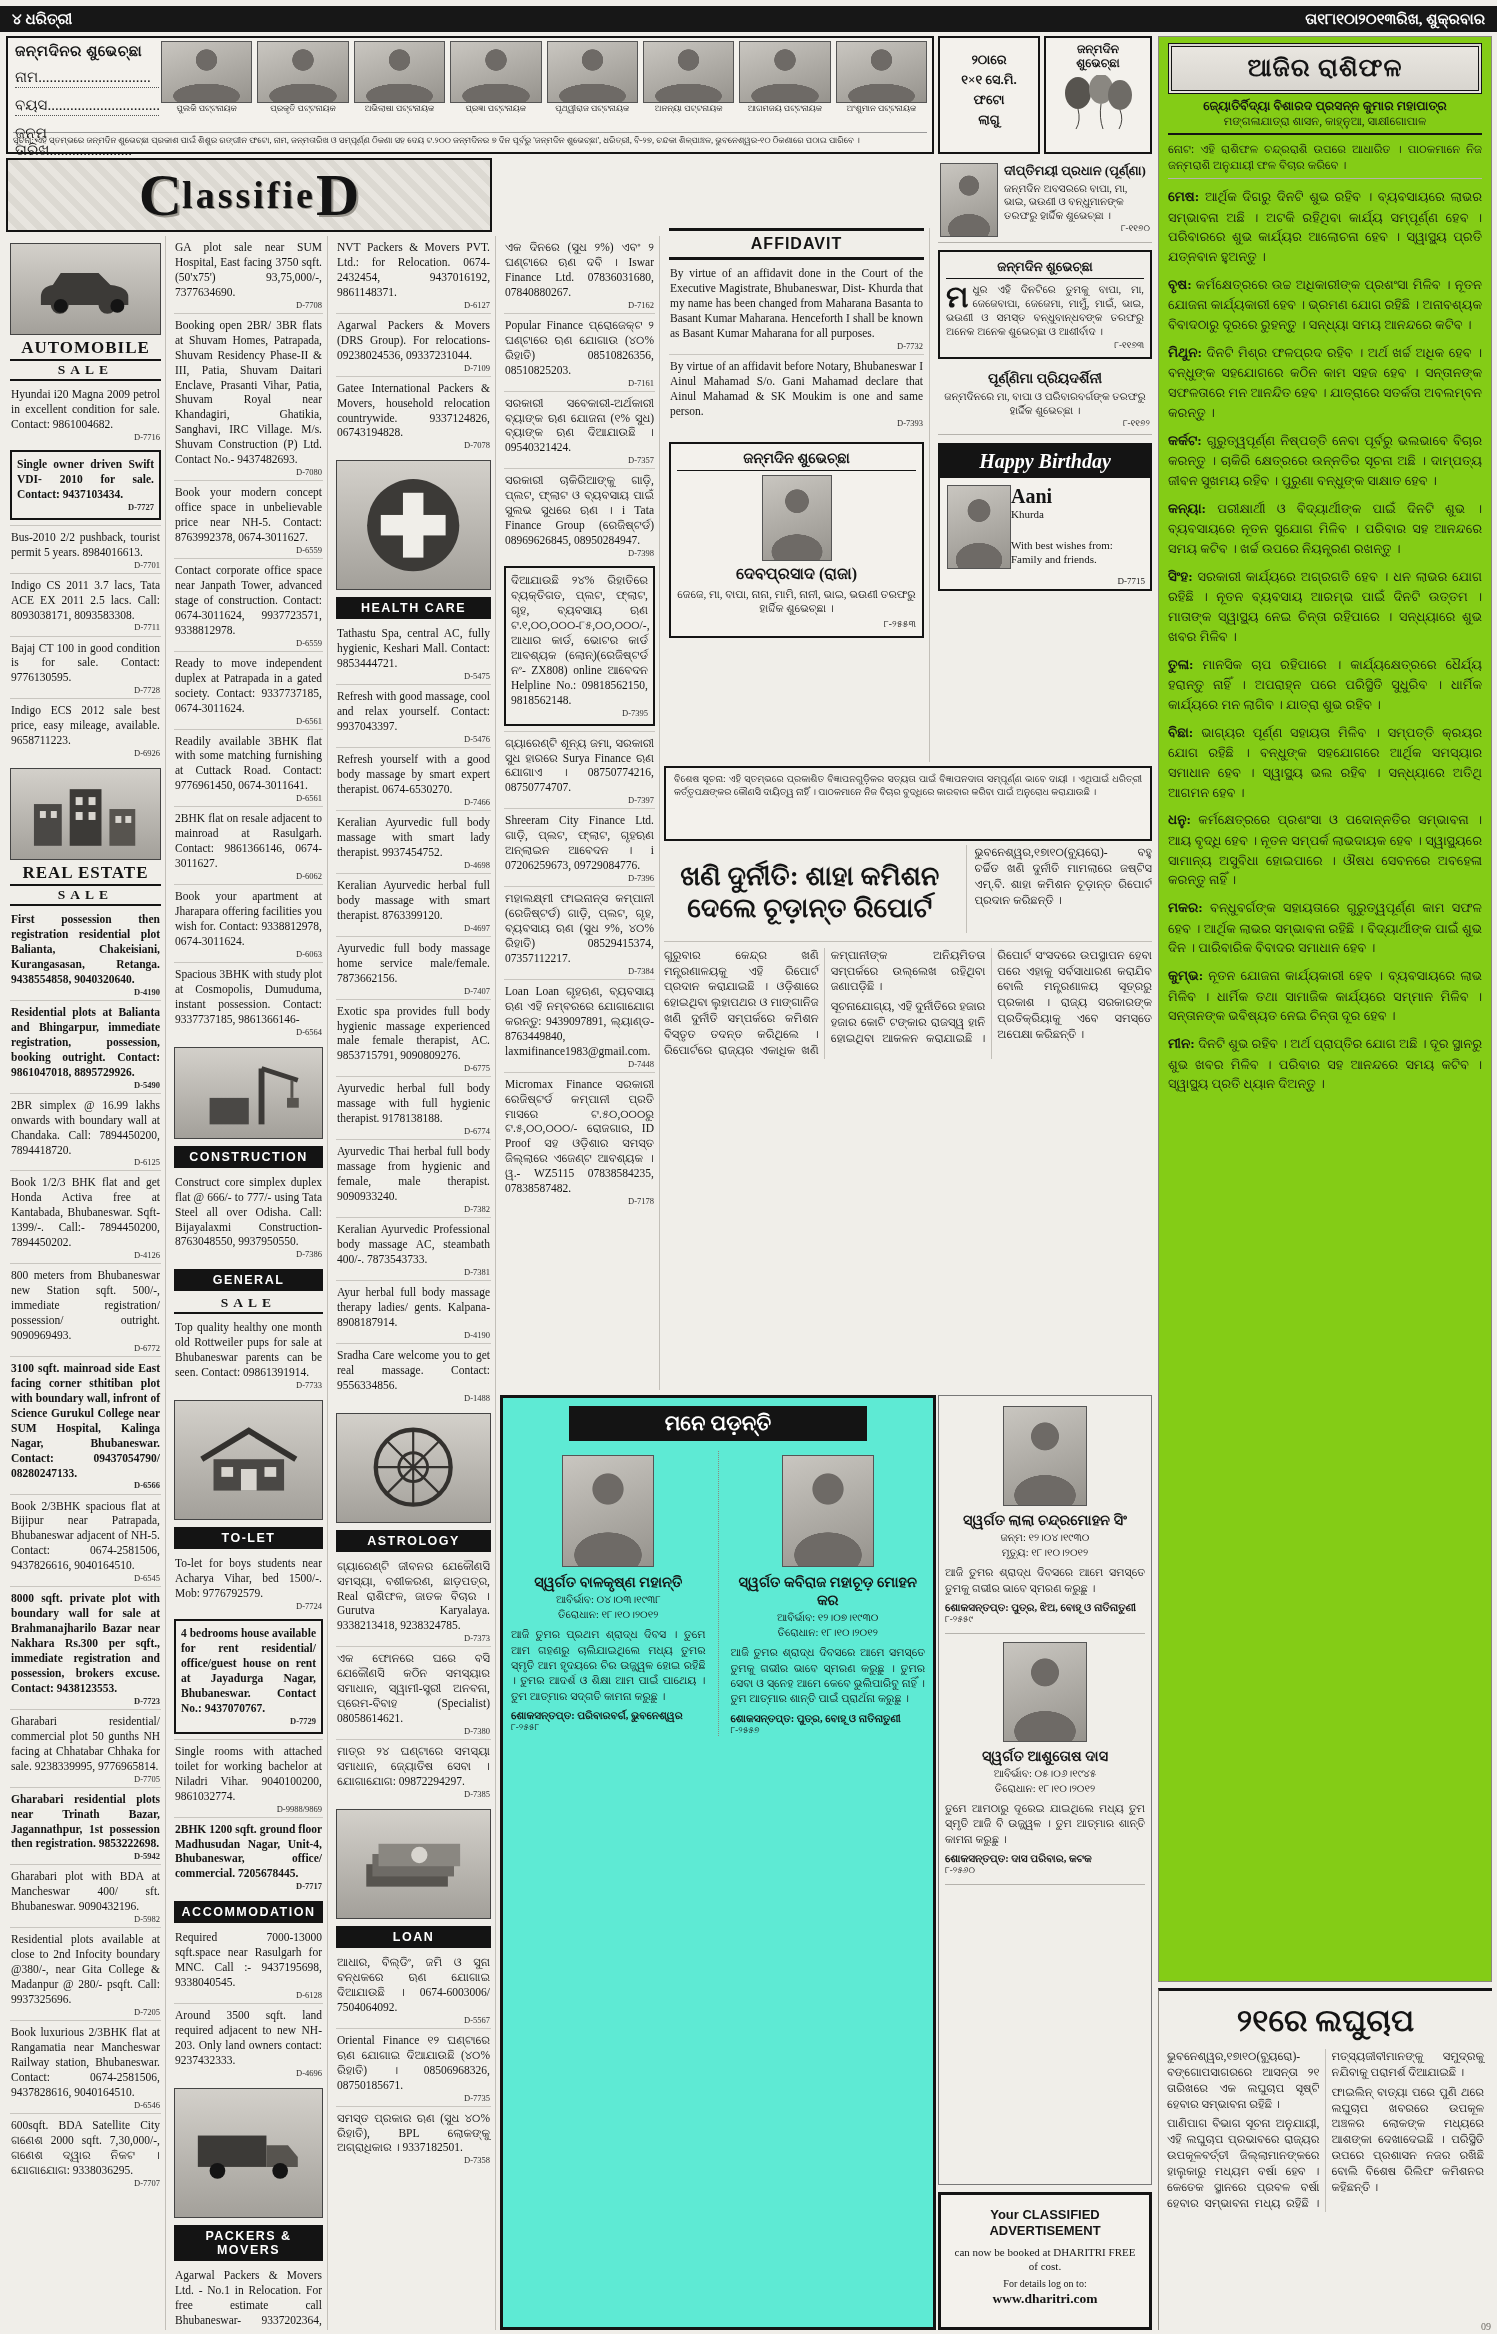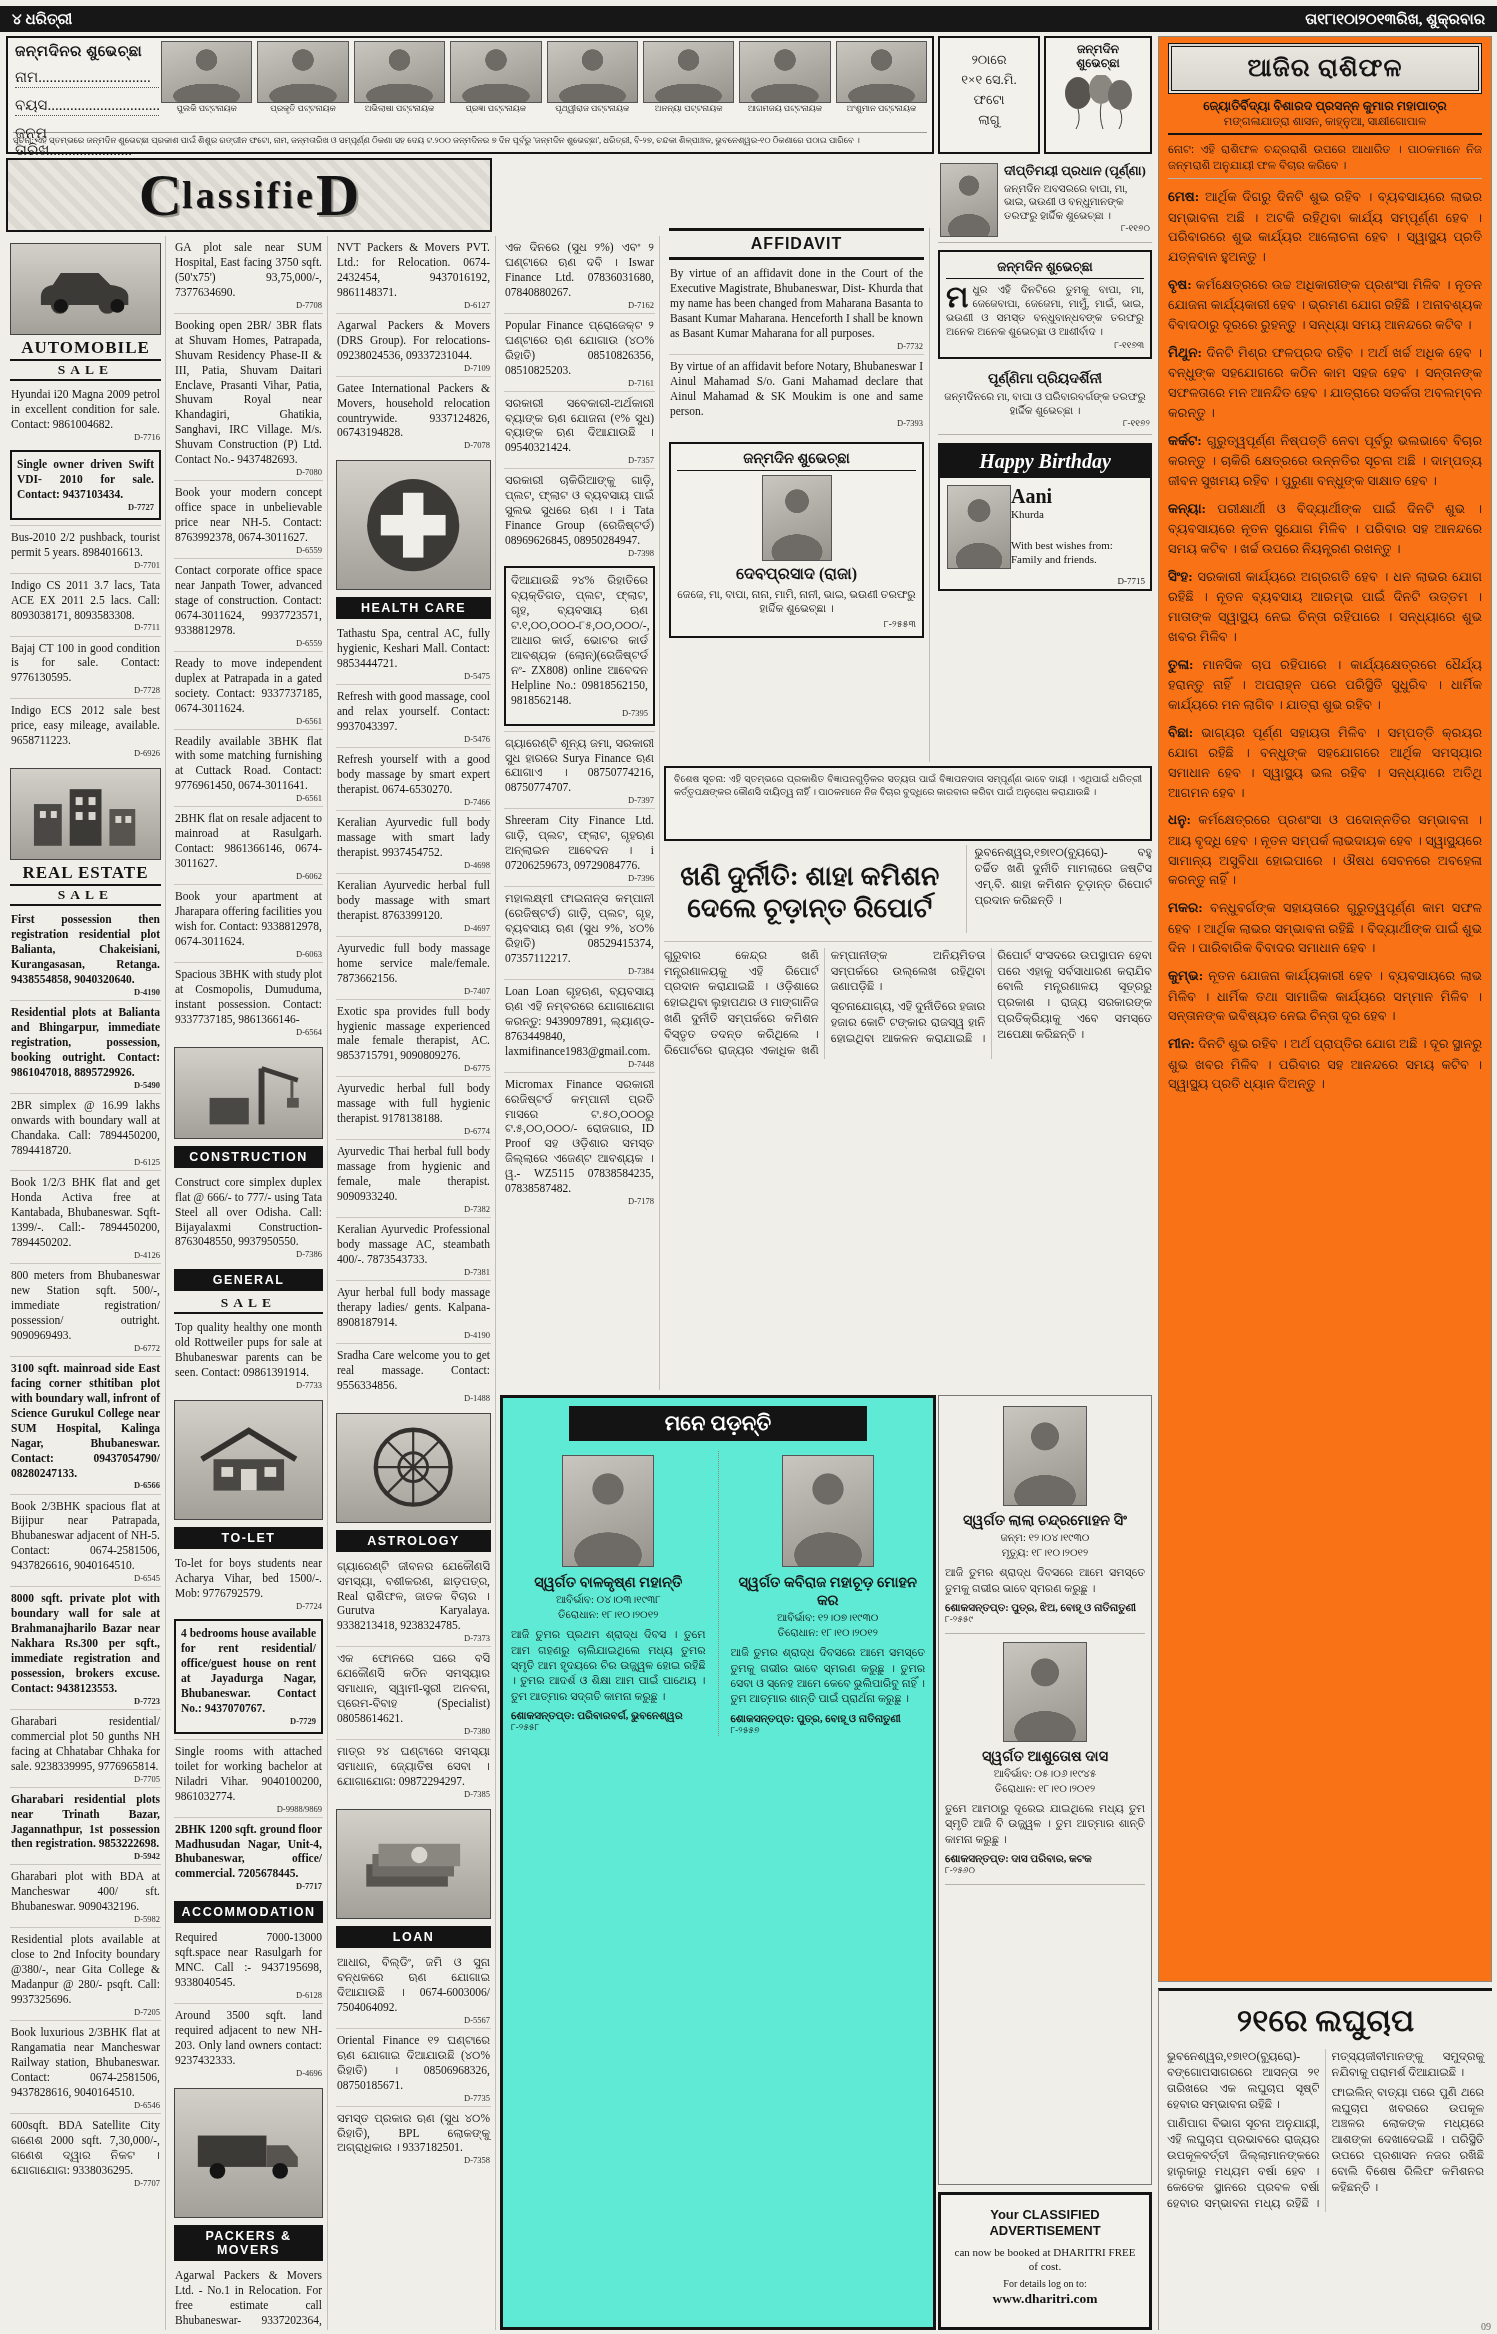--- a/index.html
+++ b/index.html
@@ -16,25 +16,25 @@
 .sform{width:148px;flex:none;padding:2px}
 .sform .st{font-weight:bold;font-size:15px;letter-spacing:.5px}
 .fline{font-size:15px;margin-top:9px;border-bottom:1px dotted #555;padding-bottom:1px;list-style:none}
 .babies{flex:1;display:flex;gap:5px}
 .baby{flex:1;text-align:center}
 .baby .ph{height:62px;width:100%}
 .bcap{font-size:8.5px;line-height:1.15;margin-top:1px}
 .snote{font-size:8.5px;line-height:1.25;margin-top:3px;border-top:1px solid #999;padding-top:2px;text-align:justify}
 
 .pricebox{left:938px;top:36px;width:102px;height:118px;border:2px solid #141414;text-align:center;padding-top:10px;background:#f3f1ec}
-.pricebox .pl{font-size:13px;font-weight:normal;margin-top:4px}
+.pricebox .pl{font-size:13px;font-weight:bold;margin-top:4px}
 .bln{left:1044px;top:36px;width:108px;height:118px;border:2px solid #141414;text-align:center;background:#f3f1ec;padding-top:4px}
 .bln .bt{font-weight:bold;font-size:12px;line-height:1.2}
 
-.horo{left:1158px;top:36px;width:334px;height:1946px;border:1px solid #8a877f;padding:6px 9px;background:#f97316;overflow:hidden}
+.horo{left:1158px;top:36px;width:334px;height:1946px;border:1px solid #8a877f;padding:6px 9px;background:#84cc16;overflow:hidden}
 .horo-title{border:4px double #141414;text-align:center;font-size:25px;font-weight:bold;padding:7px 0;background:linear-gradient(#e9e6e0,#d8d5cf);letter-spacing:1px}
 .horo-astro{font-size:12.5px;text-align:center;font-weight:bold;padding:5px 0 1px}
 .horo-addr{font-size:11.5px;text-align:center;border-bottom:2px solid #141414;padding-bottom:5px}
 .horo-note{font-size:11.5px;line-height:1.4;text-align:justify;margin-top:6px;border-bottom:1px solid #b5b2ac;padding-bottom:5px}
 .sign{font-size:13px;line-height:1.52;text-align:justify;margin-top:8px}
 .sign b{font-size:13.5px}
 
 .weather{left:1158px;top:1988px;width:334px;height:342px;border-top:3px solid #141414;border-left:1px solid #8a877f;padding:4px 8px;overflow:hidden}
 .wh{font-size:31px;font-weight:bold;text-align:center;padding:8px 0 10px}
 .wbody{columns:2;column-gap:12px;column-rule:1px solid #c2bfb8;font-size:11.5px;line-height:1.38;text-align:justify}

